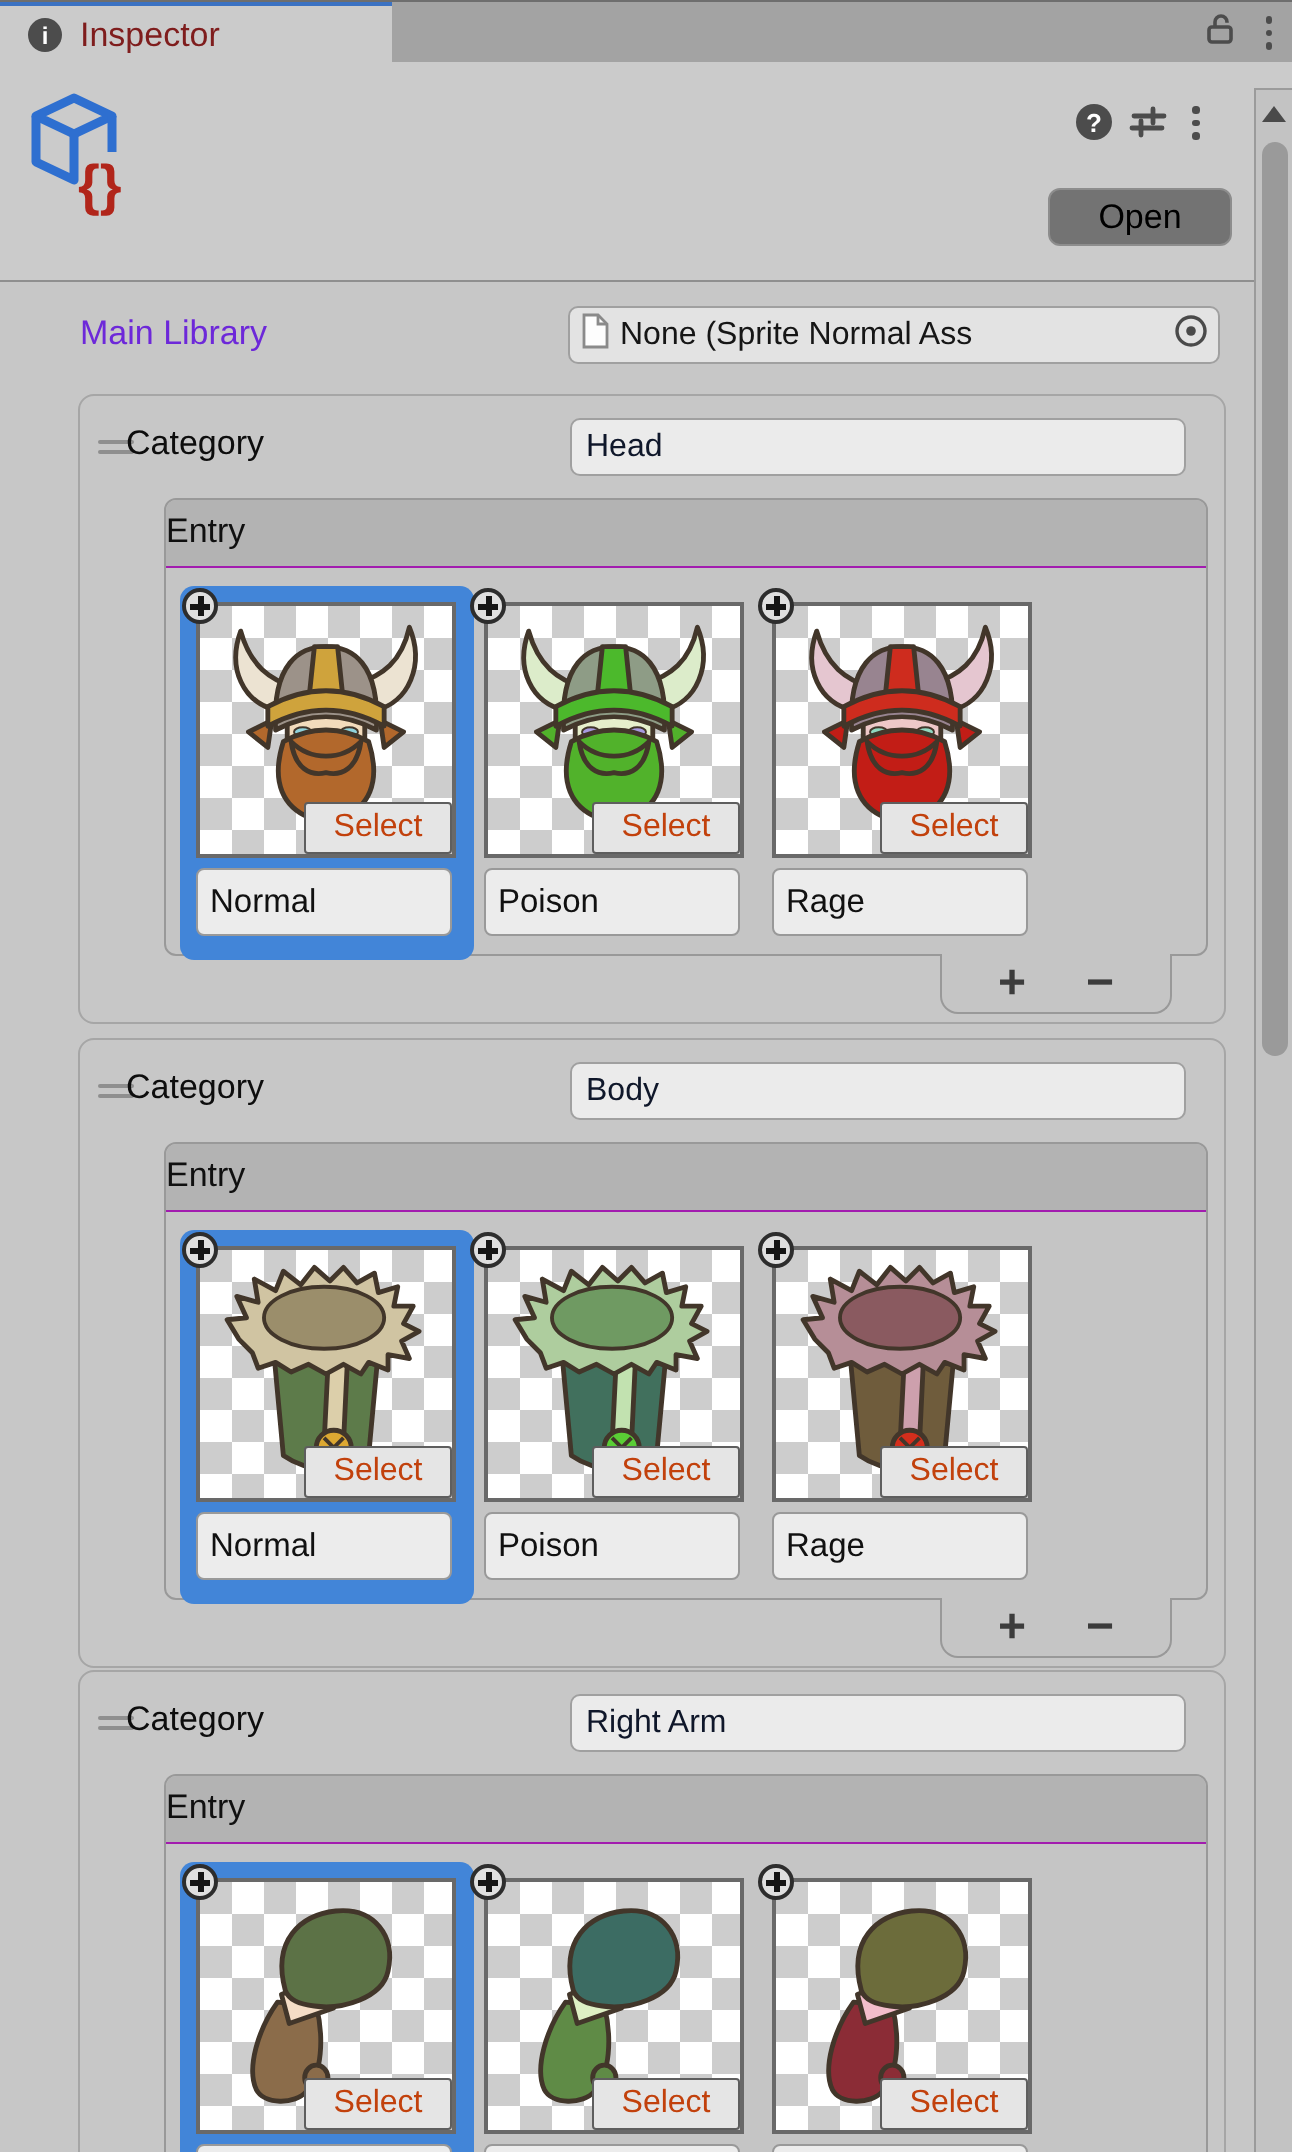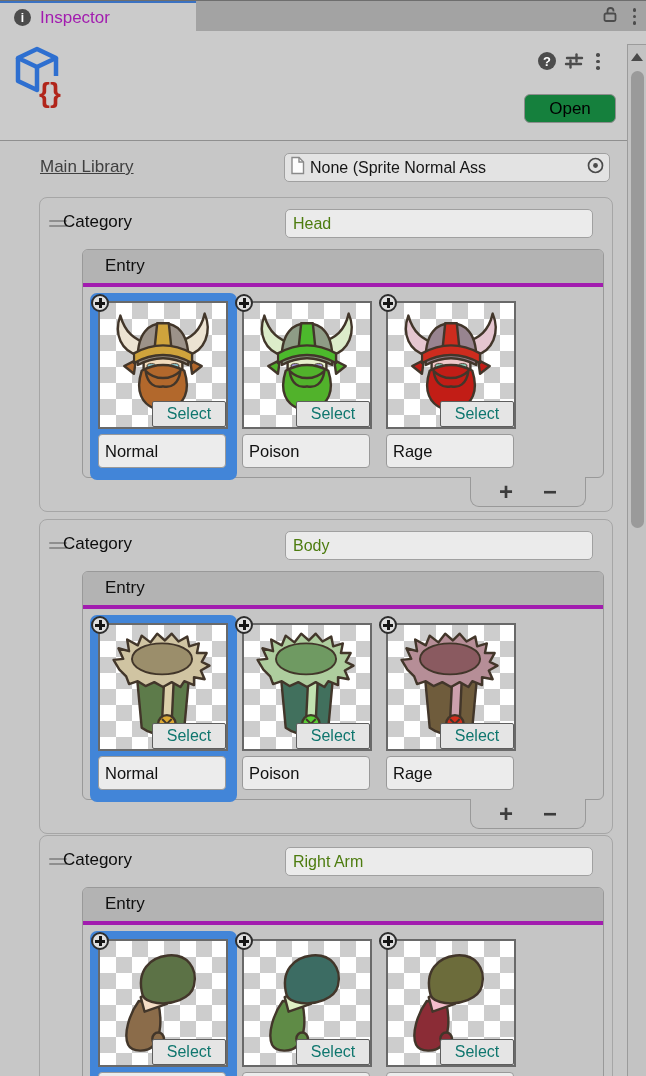--- a/index.html
+++ b/index.html
@@ -11,73 +11,73 @@
     color:#111;
   }
   
   .tabstrip{position:absolute;left:0;top:0;width:646px;height:31px;background:#a3a3a3;
     border-top:1px solid #6e6e6e;box-sizing:border-box;}
   .tab{position:absolute;left:0;top:0;width:196px;height:31px;background:#cbcbcb;
     border-top:2px solid #3b72c2;box-sizing:border-box;display:flex;align-items:center;
     gap:9px;padding-left:14px;}
   .tab-info{width:17px;height:17px;border-radius:50%;background:#4c4c4c;color:#fff;
     font-size:12px;font-weight:bold;display:flex;align-items:center;justify-content:center;flex:0 0 auto;}
-  .tab-label{font-size:17px;color:#a21caf;}
+  .tab-label{font-size:17px;color:#7f1d1d;}
   .strip-icons{position:absolute;right:10px;top:0;height:31px;display:flex;align-items:center;gap:15px;}
   .kebab{display:inline-flex;flex-direction:column;gap:3px;}
   .kebab i{width:3.5px;height:3.5px;border-radius:50%;background:#4c4c4c;}
   
   .header{position:absolute;left:0;top:31px;width:646px;height:110px;background:#cbcbcb;
     border-bottom:1px solid #8f8f8f;box-sizing:border-box;}
   .asset-icon{position:absolute;left:12px;top:13px;}
   .title{position:absolute;left:80px;top:20px;width:450px;height:25px;font-size:18.5px;
     white-space:nowrap;overflow:hidden;color:#000;}
   .h-help{position:absolute;left:538px;top:21px;width:18px;height:18px;border-radius:50%;
     background:#4c4c4c;color:#fff;font-size:13px;font-weight:bold;display:flex;
     align-items:center;justify-content:center;}
   .h-preset{position:absolute;left:564px;top:22px;}
   .h-kebab{position:absolute;left:596px;top:22px;}
-  .open-btn{position:absolute;left:524px;top:63px;width:92px;height:29px;background:#15803d;
+  .open-btn{position:absolute;left:524px;top:63px;width:92px;height:29px;background:#737373;
     border:1px solid #8d8d8d;border-radius:6px;box-sizing:border-box;font-size:17px;color:#000;
     font-family:inherit;display:flex;align-items:center;justify-content:center;}
   
-  .ml-label{position:absolute;left:40px;top:157px;font-size:17px;color:#404040;text-decoration:underline;}
+  .ml-label{position:absolute;left:40px;top:157px;font-size:17px;color:#6d28d9;}
   .objfield{position:absolute;left:284px;top:153px;width:326px;height:29px;background:#e3e3e3;
     border:1px solid #a0a0a0;border-radius:5px;box-sizing:border-box;display:flex;
     align-items:center;padding:0 4px 0 5px;gap:5px;}
   .objfield .txt{flex:1;font-size:16px;white-space:nowrap;overflow:hidden;color:#161616;}
   
   .group{position:absolute;left:39px;width:574px;height:315px;border:1px solid #a6a6a6;
     border-radius:8px;box-sizing:border-box;}
   .cat-row{position:absolute;left:0;top:11px;right:0;height:29px;}
   .drag{position:absolute;left:9px;top:11px;display:flex;flex-direction:column;gap:3px;}
   .drag i{width:18px;height:2px;background:#8f8f8f;border-radius:1px;}
   .cat-label{position:absolute;left:23px;top:3px;font-size:17px;color:#0d0d0d;}
   .cat-field{position:absolute;left:245px;top:0;width:308px;height:29px;background:#ebebeb;
     border:1px solid #a0a0a0;border-radius:5px;box-sizing:border-box;font-size:16px;
-    font-family:inherit;color:#4d7c0f;padding:0 7px;}
+    font-family:inherit;color:#0f172a;padding:0 7px;}
   .panel{position:absolute;left:42px;top:51px;width:522px;height:229px;background:#c5c5c5;
     border:1px solid #999;border-radius:6px;box-sizing:border-box;}
-  .panel-head{height:33px;background:#b3b3b3;border-bottom:4px solid #a21caf;
-    border-radius:5px 5px 0 0;line-height:32px;padding-left:22px;font-size:17px;color:#101010;}
+  .panel-head{height:33px;background:#b3b3b3;border-bottom:1px solid #a21caf;
+    border-radius:5px 5px 0 0;line-height:32px;font-size:17px;color:#101010;}
   .cells{position:absolute;left:15px;top:51px;display:flex;gap:14px;}
   .cell{position:relative;width:130px;}
   .cell.selected::before{content:'';position:absolute;left:-8px;top:-8px;right:-9px;bottom:-12px;
     background:#4285d8;border-radius:7px;}
   .frame{position:relative;width:130px;height:128px;border:2px solid #696969;box-sizing:border-box;
     background:conic-gradient(#ffffff 0 25%, #cdcdcd 0 50%, #ffffff 0 75%, #cdcdcd 0 100%);
     background-size:32px 32px;}
   .spr{position:absolute;left:0;top:0;width:126px;height:124px;}
   .plus{position:absolute;left:-9px;top:-9px;width:18px;height:18px;background:#dfdfdf;
     border:2px solid #2d2d2d;border-radius:50%;box-sizing:border-box;}
   .plus::before{content:'';position:absolute;left:2px;right:2px;top:50%;margin-top:-1.5px;height:3px;background:#151515;}
   .plus::after{content:'';position:absolute;top:2px;bottom:2px;left:50%;margin-left:-1.5px;width:3px;background:#151515;}
   .sel{position:absolute;right:0;bottom:0;width:74px;height:26px;background:#e5e5e5;
     border:1px solid #5e5e5e;border-radius:2px;box-sizing:border-box;font-size:16px;
-    font-family:inherit;color:#0f766e;display:flex;align-items:center;justify-content:center;}
+    font-family:inherit;color:#c2410c;display:flex;align-items:center;justify-content:center;}
   .name{display:block;position:relative;margin-top:5px;width:128px;height:26px;background:#ececec;
     border:1px solid #999;border-radius:4px;box-sizing:border-box;font-size:16.5px;
     font-family:inherit;color:#111;padding:16px 6px;}
   .footer{position:absolute;right:26px;top:279px;width:116px;height:30px;background:#c5c5c5;
     border:1px solid #999;border-top:none;border-radius:0 0 9px 9px;box-sizing:border-box;
     display:flex;align-items:center;justify-content:center;gap:30px;}
   .footer button{background:none;border:none;padding:0;font-size:24px;line-height:1;
     font-weight:bold;color:#3c3c3c;font-family:inherit;}
   
   .scroll{position:absolute;left:627px;top:44px;width:19px;height:1032px;background:#c3c3c3;

